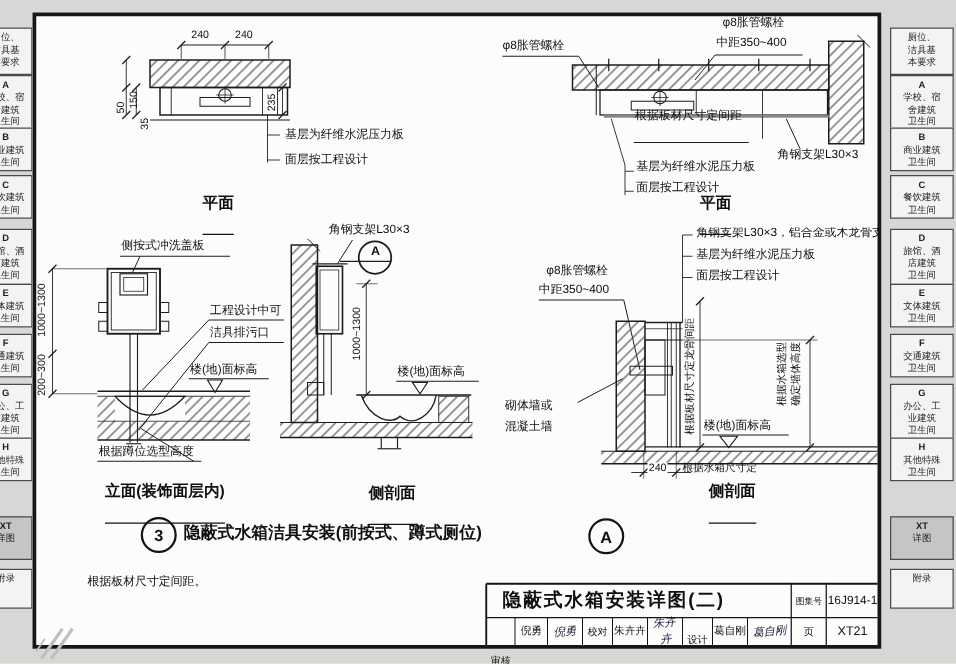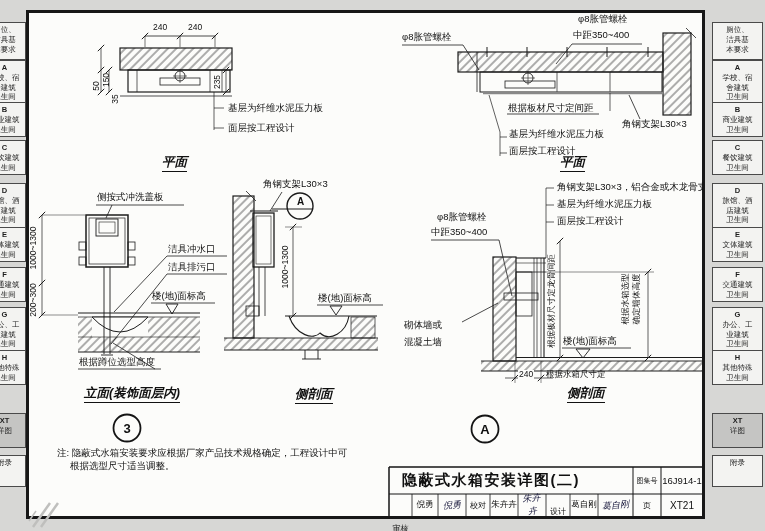--- a/index.html
+++ b/index.html
@@ -14,21 +14,21 @@
        white-space:pre-line;z-index:2;}
   .tabs-left .tab{left:-17px;width:43px;}
   .tabs-right .tab{left:712px;width:51px;}
   .tab .letter{display:block;font-weight:bold;}
   .tab .letter:empty{display:none;}
   .tab.sel{background:#c5c5c3;}
   
   .lbl{position:absolute;font-size:9.5px;color:#101010;white-space:nowrap;z-index:5;line-height:1.1;}
   .dim{font-size:8.5px;}
   .rot{transform:translate(-50%,-50%) rotate(-90deg);transform-origin:center;}
-  .ttl{font-size:12.5px;font-weight:bold;border-bottom:1.5px solid #111;padding-bottom:1px;font-style:italic;}
+  .ttl{font-size:12.5px;font-weight:bold;border-bottom:1.5px solid #111;padding-bottom:17px;}
   .cap{font-size:13.5px;font-weight:bold;}
   .circ{position:absolute;display:flex;align-items:center;justify-content:center;
         font-weight:bold;z-index:5;color:#101010;}
   .clip{overflow:hidden;}
   .wbg{background:#fcfcfa;padding:0 1px;}
   
   .tbcell{position:absolute;display:flex;align-items:center;justify-content:center;
           color:#101010;z-index:5;text-align:center;}
   .sig{font-family:"Liberation Serif",serif;font-style:italic;transform:rotate(-5deg);color:#16163a;}
 </style>
@@ -305,28 +305,28 @@
   <div class="lbl dim rot" style="left:107px;top:80px">150</div>
   <div class="lbl dim rot" style="left:116px;top:99px">35</div>
   <div class="lbl dim rot" style="left:218px;top:82px">235</div>
   <div class="lbl" style="left:228px;top:103px">基层为纤维水泥压力板</div>
   <div class="lbl" style="left:228px;top:123px">面层按工程设计</div>
   <div class="lbl ttl" style="left:162px;top:156px">平面</div>
 
   <div class="lbl" style="left:402px;top:32px">φ8胀管螺栓</div>
   <div class="lbl" style="left:578px;top:14px">φ8胀管螺栓</div>
   <div class="lbl" style="left:573px;top:30px">中距350~400</div>
-  <div class="lbl" style="left:508px;top:103px">根据板材尺寸定间距</div>
+  <div class="lbl" style="left:508px;top:88px">根据板材尺寸定间距</div>
   <div class="lbl" style="left:622px;top:119px">角钢支架L30×3</div>
   <div class="lbl" style="left:509px;top:129px">基层为纤维水泥压力板</div>
   <div class="lbl" style="left:509px;top:146px">面层按工程设计</div>
   <div class="lbl ttl" style="left:560px;top:156px">平面</div>
 
   <div class="lbl" style="left:97px;top:192px">侧按式冲洗盖板</div>
-  <div class="lbl" style="left:168px;top:244px">洁具冲水口</div>
+  <div class="lbl" style="left:168px;top:244px">工程设计中可</div>
   <div class="lbl" style="left:168px;top:262px">洁具排污口</div>
   <div class="lbl" style="left:152px;top:291px">楼(地)面标高</div>
   <div class="lbl" style="left:79px;top:357px">根据蹲位选型高度</div>
   <div class="lbl dim rot" style="left:34px;top:248px">1000~1300</div>
   <div class="lbl dim rot" style="left:34px;top:300px">200~300</div>
   <div class="lbl ttl" style="left:84px;top:387px">立面(装饰面层内)</div>
 
   <div class="lbl" style="left:263px;top:179px">角钢支架L30×3</div>
   <div class="circ" style="left:292px;top:195px;width:17px;height:13px;font-size:10px">A</div>
   <div class="lbl dim rot" style="left:286px;top:267px">1000~1300</div>
@@ -342,24 +342,24 @@
   <div class="lbl dim rot" style="left:626px;top:299px">根据水箱选型</div>
   <div class="lbl dim rot" style="left:637px;top:299px">确定墙体高度</div>
   <div class="lbl" style="left:404px;top:320px">砌体墙或</div>
   <div class="lbl" style="left:404px;top:337px">混凝土墙</div>
   <div class="lbl" style="left:563px;top:336px">楼(地)面标高</div>
   <div class="lbl dim wbg" style="left:518px;top:370px">240</div>
   <div class="lbl dim" style="left:546px;top:370px">根据水箱尺寸定</div>
   <div class="lbl ttl" style="left:567px;top:387px">侧剖面</div>
 
   <div class="circ" style="left:116px;top:417px;width:22px;height:22px;font-size:13px">3</div>
+  <div class="lbl cap" style="left:147px;top:419px">隐蔽式水箱洁具安装(前按式、蹲式厕位)</div>
   <div class="circ" style="left:474px;top:418px;width:22px;height:22px;font-size:13px">A</div>
 
-  <div class="lbl" style="left:57px;top:448px">注: 隐蔽式水箱安装要求应根据厂家产品技术规格确定，工程设计中可</div>
-  <div class="lbl" style="left:70px;top:461px">根据选型尺寸适当调整。</div>
+  <div class="lbl" style="left:70px;top:461px">根据板材尺寸定间距。</div>
 
   <div class="tbcell" style="left:390px;top:468px;width:202px;height:25px;font-size:15px;font-weight:bold;letter-spacing:1.5px">隐蔽式水箱安装详图(二)</div>
   <div class="tbcell" style="left:634px;top:468px;width:26px;height:25px;font-size:7px">图集号</div>
   <div class="tbcell" style="left:662px;top:468px;width:40px;height:25px;font-size:9.5px">16J914-1</div>
   <div class="tbcell" style="left:634px;top:495px;width:26px;height:20px;font-size:8px">页</div>
   <div class="tbcell" style="left:662px;top:495px;width:40px;height:20px;font-size:10px">XT21</div>
   <div class="tbcell" style="left:390px;top:518px;width:21px;height:20px;font-size:8px">审核</div>
   <div class="tbcell" style="left:413px;top:495px;width:24px;height:20px;font-size:8.5px">倪勇</div>
   <div class="tbcell sig" style="left:439px;top:495px;width:26px;height:20px;font-size:9px">倪勇</div>
   <div class="tbcell" style="left:467px;top:495px;width:22px;height:20px;font-size:8px">校对</div>

